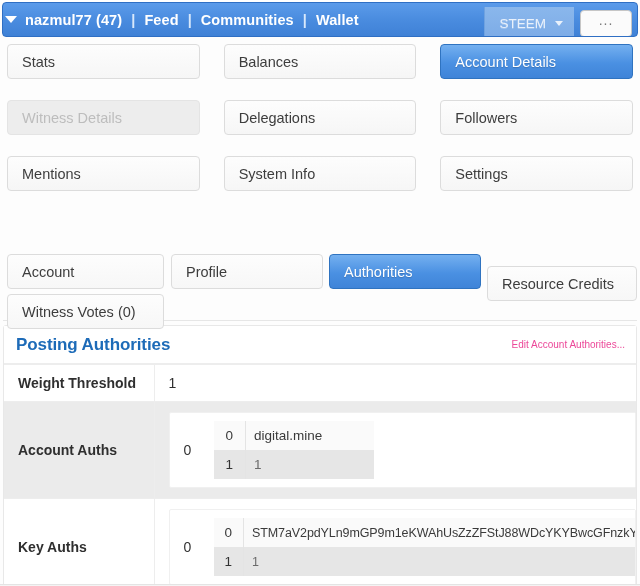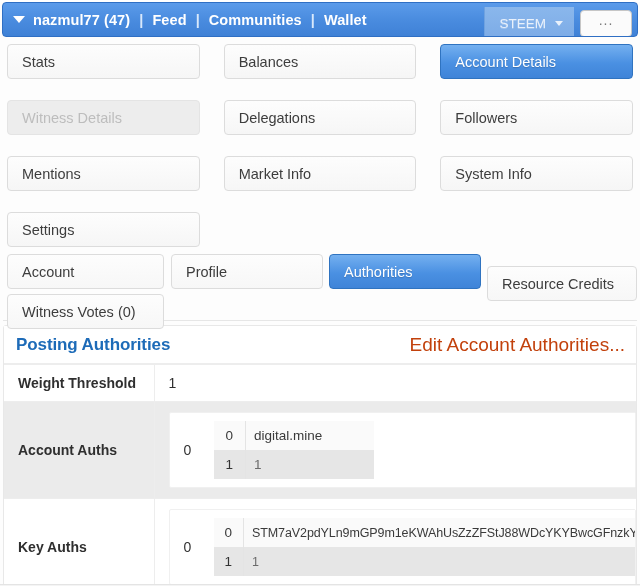--- a/index.html
+++ b/index.html
@@ -22,21 +22,21 @@
   
   .topbar {
     position: relative;
     height: 35px;
     margin: 2px 2px 0 2px;
     background: linear-gradient(to bottom, #5b9bea 0%, #4a8cdf 50%, #3f81d6 100%);
     border: 1px solid #2f6fc4;
     border-radius: 4px;
     display: flex;
     align-items: center;
-    padding-left: 10px;
+    padding-left: 2px;
     overflow: hidden;
   }
   .caret-down {
     width: 0; height: 0;
     border-left: 6px solid transparent;
     border-right: 6px solid transparent;
     border-top: 7px solid #ffffff;
     margin-right: 8px;
     flex: 0 0 auto;
   }
@@ -191,22 +191,22 @@
     border-bottom: 1px solid #ededed;
     background: #ffffff;
   }
   .panel-title {
     font-size: 17px;
     font-weight: bold;
     color: #1d6bb8;
     letter-spacing: -0.1px;
   }
   .panel-link {
-    font-size: 19px;
-    color: #c2410c;
+    font-size: 10px;
+    color: #ec4899;
     text-decoration: none;
     white-space: nowrap;
     margin-left: 24px;
   }
 
   
   table.auth-table {
     width: 100%;
     border-collapse: collapse;
     table-layout: fixed;
@@ -338,23 +338,20 @@
       </div>
     <div class="tile">
         <span>Delegations</span>
       </div>
     <div class="tile">
         <span>Followers</span>
       </div>
 
     <div class="tile">
         <span>Mentions</span>
-      </div>
-    <div class="tile">
-        <span>Market Info</span>
       </div>
 
     <div class="tile">
         <span>System Info</span>
       </div>
     <div class="tile">
         <span>Settings</span>
       </div>
     <div class="tile empty"></div>
   </div>

